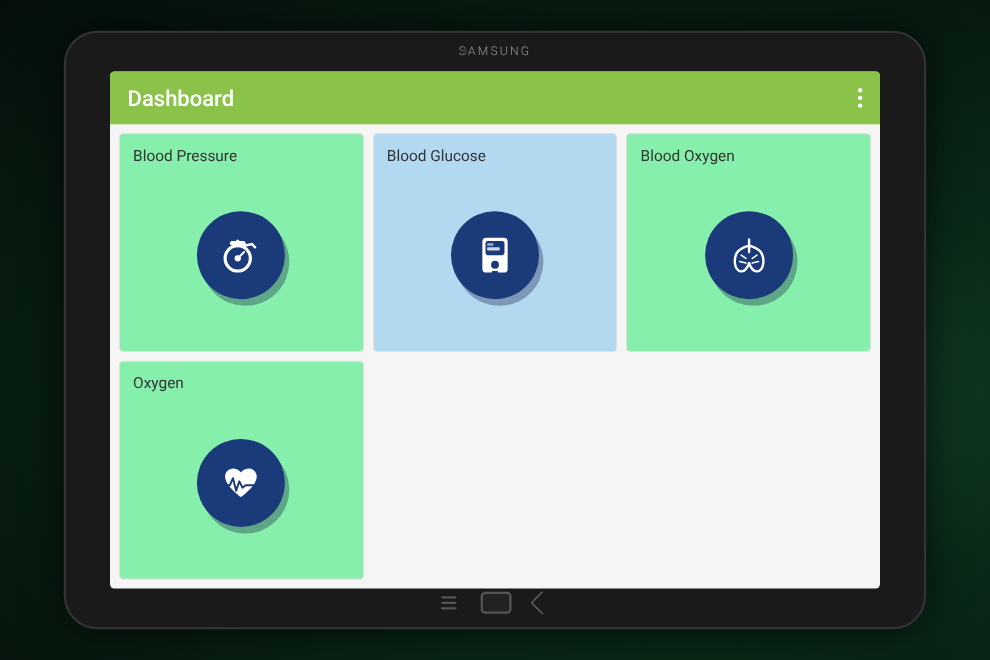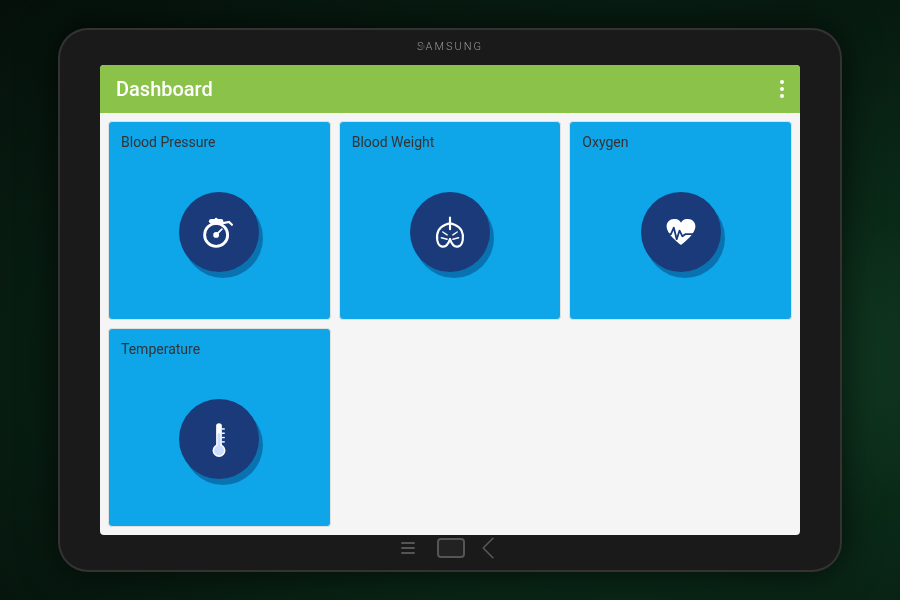--- a/index.html
+++ b/index.html
@@ -140,21 +140,21 @@
       display: grid;
       grid-template-columns: repeat(3, 1fr);
       grid-template-rows: repeat(2, 1fr);
       gap: 2px;
       flex: 1;
       padding: 8px;
       gap: 8px;
     }
 
     .tile {
-      background: #0ea5e9;
+      background: #86efac;
       border-radius: 4px;
       display: flex;
       flex-direction: column;
       align-items: flex-start;
       padding: 12px 12px 0 12px;
       cursor: pointer;
       border: 1px solid #e0e0e0;
     }
     .tile.active {
       background: #b3d9f0;
@@ -224,23 +224,41 @@
               <rect x="26" y="12" width="4" height="10" rx="2" fill="white"></rect>
               <rect x="18" y="14" width="20" height="6" rx="3" fill="white"></rect>
               <path d="M36 20 L46 18 L50 22" stroke="white" stroke-width="3" fill="none" stroke-linecap="round"></path>
               <circle cx="28" cy="36" r="4" fill="white"></circle>
               <line x1="28" y1="36" x2="36" y2="28" stroke="white" stroke-width="2.5" stroke-linecap="round"></line>
             </svg>
           </div>
         </div>
       </div>
 
+      <div class="tile active">
+        <span class="tile-label">Blood Glucose</span>
+        <div class="tile-icon-wrap">
+          <div class="icon-circle">
+            <svg viewBox="0 0 64 64" xmlns="http://www.w3.org/2000/svg">
+
+              <rect x="16" y="10" width="32" height="44" rx="5" fill="white"></rect>
+              <rect x="20" y="14" width="24" height="18" rx="3" fill="#1a3a7a"></rect>
+              <circle cx="32" cy="44" r="5" fill="#1a3a7a"></circle>
+
+              <rect x="22" y="17" width="8" height="3" rx="1" fill="white" opacity="0.6"></rect>
+              <rect x="22" y="22" width="16" height="4" rx="1" fill="white" opacity="0.8"></rect>
+
+              <rect x="28" y="52" width="8" height="4" rx="1" fill="#1a3a7a"></rect>
+            </svg>
+          </div>
+        </div>
+      </div>
 
       <div class="tile">
-        <span class="tile-label">Blood Weight</span>
+        <span class="tile-label">Blood Oxygen</span>
         <div class="tile-icon-wrap">
           <div class="icon-circle">
             <svg viewBox="0 0 64 64" xmlns="http://www.w3.org/2000/svg">
 
               <path d="M32 12 C32 12 32 20 32 28" stroke="white" stroke-width="3" fill="none" stroke-linecap="round"></path>
 
               <path d="M32 20 C32 20 20 22 16 30 C12 38 14 50 20 52 C26 54 30 48 32 42" stroke="white" stroke-width="3" fill="none" stroke-linecap="round" stroke-linejoin="round"></path>
 
               <path d="M32 20 C32 20 44 22 48 30 C52 38 50 50 44 52 C38 54 34 48 32 42" stroke="white" stroke-width="3" fill="none" stroke-linecap="round" stroke-linejoin="round"></path>
 
@@ -262,41 +280,20 @@
 
               <path d="M32 50 C32 50 12 36 12 24 C12 18 17 13 24 14 C28 14 31 17 32 19 C33 17 36 14 40 14 C47 13 52 18 52 24 C52 36 32 50 32 50Z" fill="white"></path>
 
               <polyline points="10,35 18,35 22,26 26,42 30,30 34,38 38,35 54,35" stroke="#1a3a7a" stroke-width="2.5" fill="none" stroke-linecap="round" stroke-linejoin="round"></polyline>
             </svg>
           </div>
         </div>
       </div>
 
 
-      <div class="tile">
-        <span class="tile-label">Temperature</span>
-        <div class="tile-icon-wrap">
-          <div class="icon-circle">
-            <svg viewBox="0 0 64 64" xmlns="http://www.w3.org/2000/svg">
-
-              <rect x="28" y="10" width="8" height="34" rx="4" fill="white"></rect>
-
-              <circle cx="32" cy="48" r="9" fill="white"></circle>
-
-              <rect x="30" y="24" width="4" height="22" rx="2" fill="#ccddff"></rect>
-              <circle cx="32" cy="48" r="7" fill="#ccddff"></circle>
-
-              <line x1="36" y1="18" x2="40" y2="18" stroke="white" stroke-width="2"></line>
-              <line x1="36" y1="24" x2="40" y2="24" stroke="white" stroke-width="2"></line>
-              <line x1="36" y1="30" x2="40" y2="30" stroke="white" stroke-width="2"></line>
-              <line x1="36" y1="36" x2="40" y2="36" stroke="white" stroke-width="2"></line>
-            </svg>
-          </div>
-        </div>
-      </div>
 
     </div>
   </div>
 
   <div class="tablet-bottom">
     <div class="btn-menu">
       <span></span>
         <span></span>
         <span></span>
     </div>

